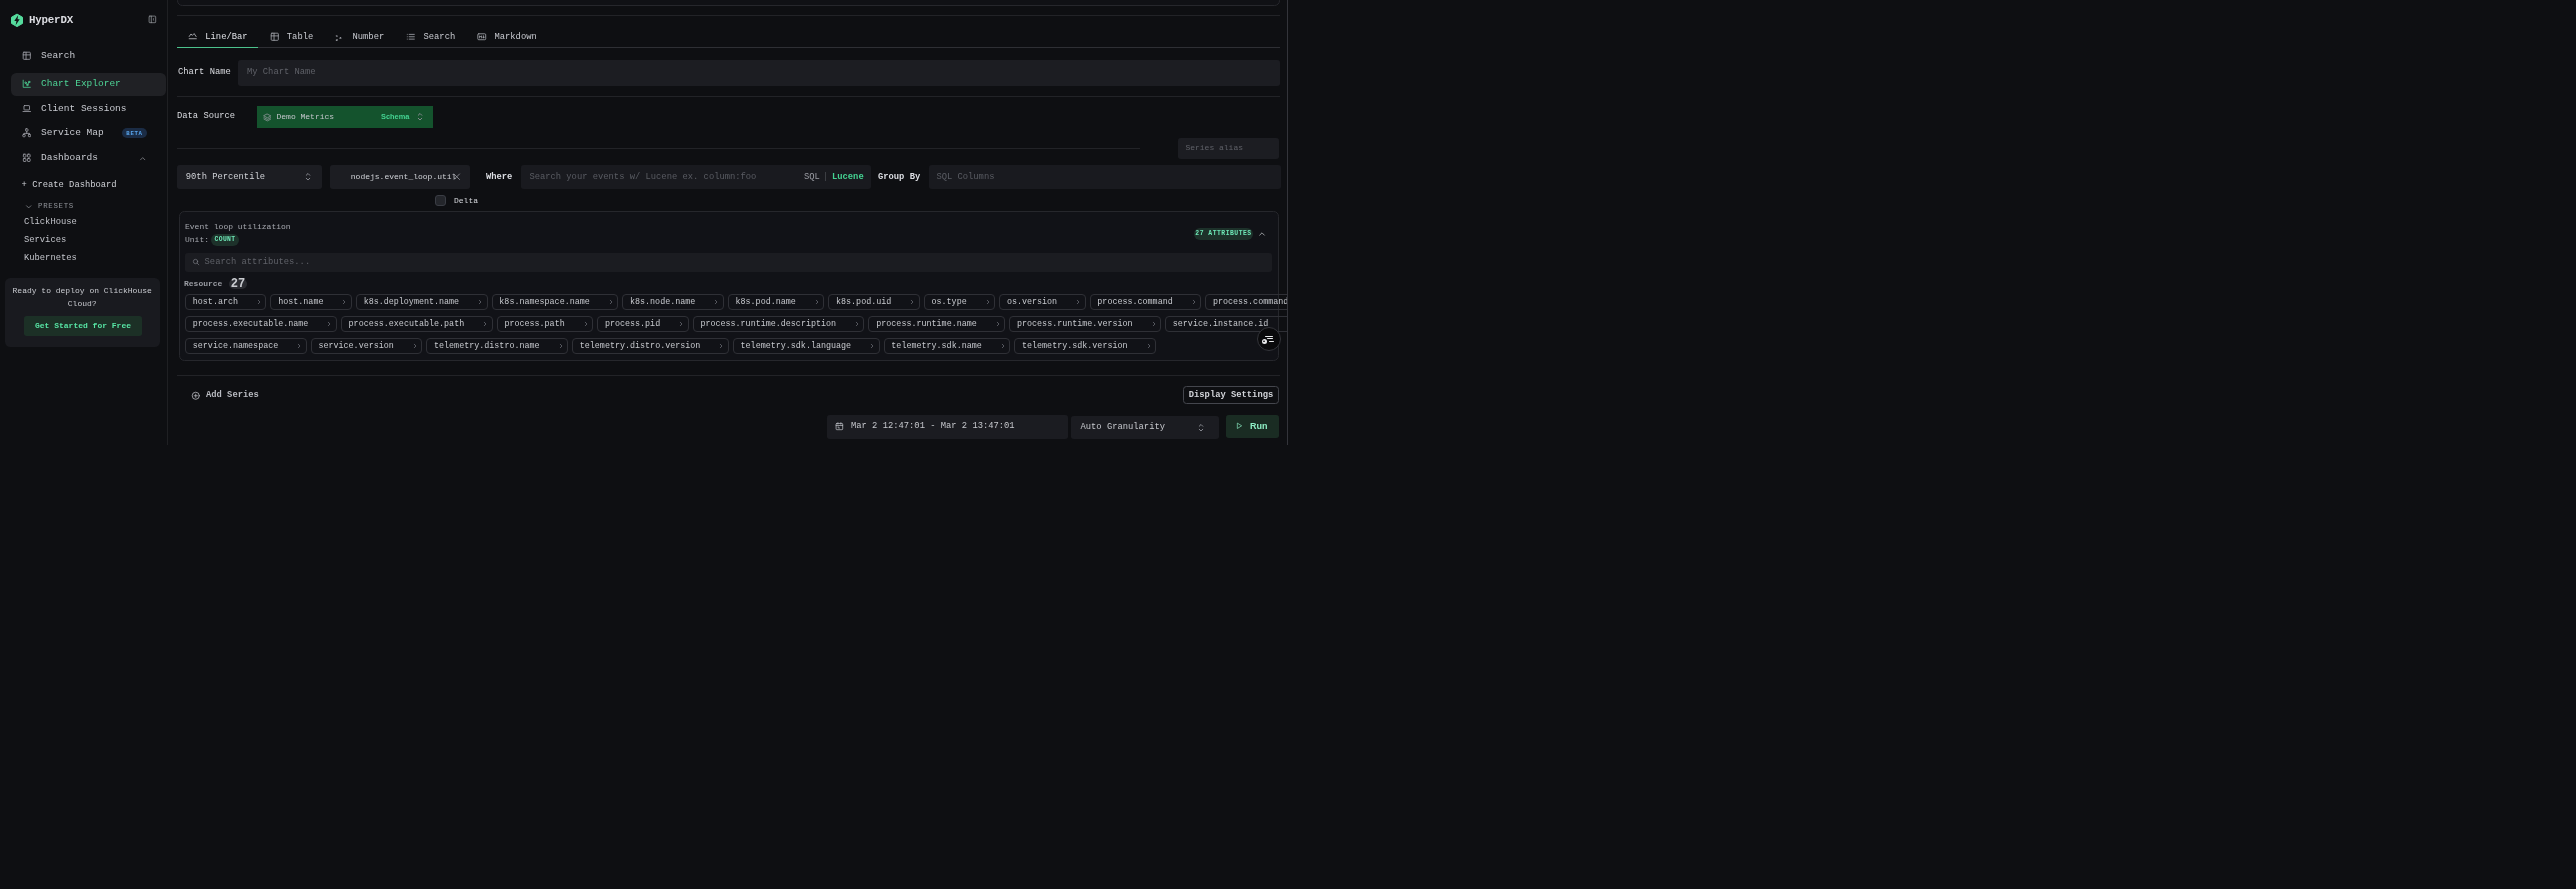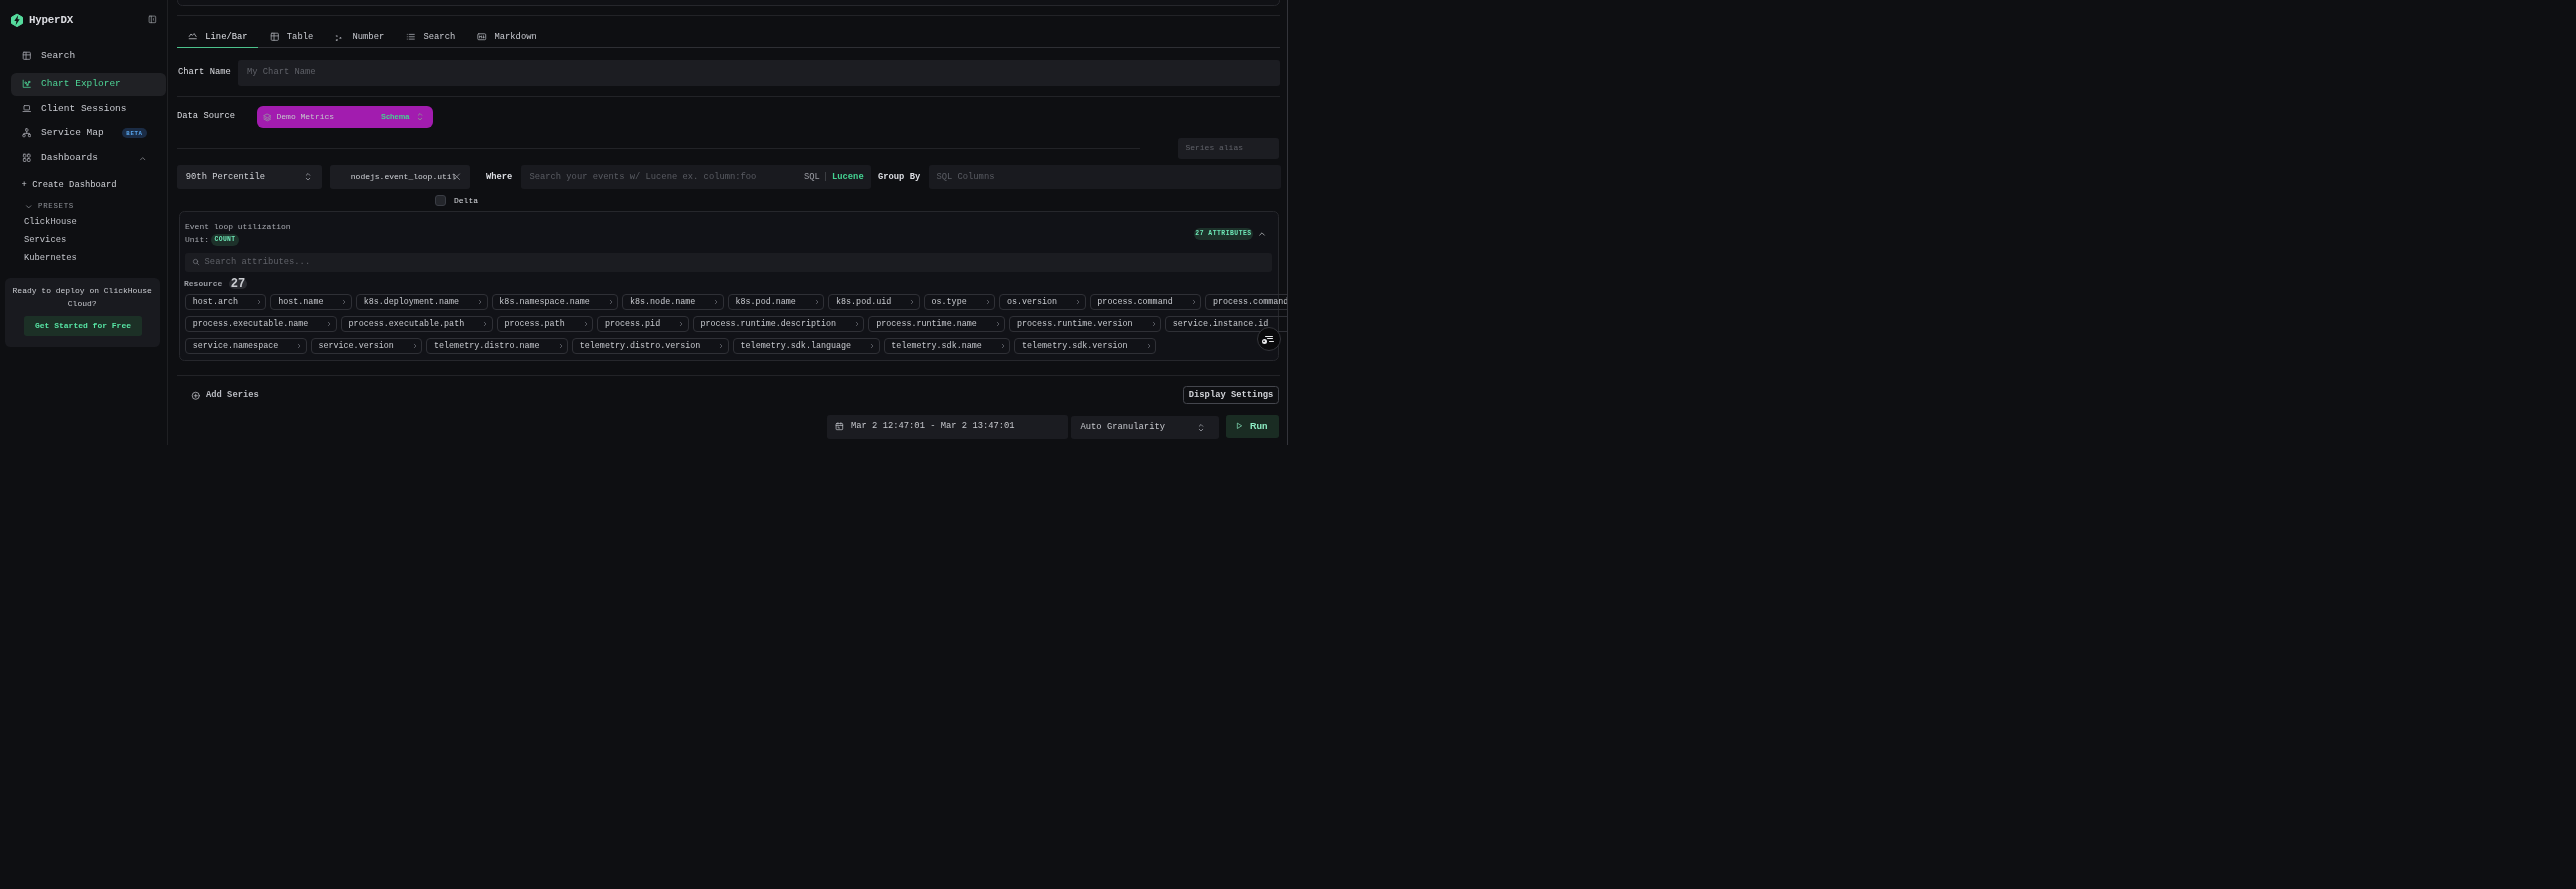--- a/index.html
+++ b/index.html
@@ -145,21 +145,21 @@
 <div class="abs" style="left:177px;top:47px;width:1103px;height:1.4px;background:#2e2f34;"></div>
 <div class="abs" style="left:177px;top:47px;width:81px;height:1.4px;background:#4cc28c;"></div>
 
 <div class="abs" style="left:178px;top:68px;font-size:8.8px;color:#dbdde2;line-height:8.8px;">Chart Name</div>
 <div class="abs" style="left:238px;top:60px;width:1042px;height:26px;background:#1c1d22;border-radius:2.7px;">
   <div style="padding:8.4px 0 0 9px;color:#5f6168;font-size:8.8px;line-height:8.8px;">My Chart Name</div>
 </div>
 <div class="abs" style="left:177px;top:96px;width:1103px;height:0.7px;background:#222327;"></div>
 
 <div class="abs" style="left:177px;top:112px;font-size:8.8px;color:#dbdde2;line-height:8.8px;">Data Source</div>
-<div class="abs" style="left:257px;top:106px;width:176px;height:22px;background:#a21caf;border-radius:6px;">
+<div class="abs" style="left:257px;top:106px;width:176px;height:22px;background:#14532d;border-radius:0;">
   <svg class="abs" style="left:5.7px;top:6.8px;" width="8.8" height="8.8" viewBox="0 0 24 24" fill="none" stroke="#9a9ca3" stroke-width="2" stroke-linecap="round" stroke-linejoin="round">
       <path d="m12 3 9.5 5L12 13 2.5 8z"></path>
       <path d="m2.5 12.5 9.5 5 9.5-5"></path>
       <path d="m2.5 16.5 9.5 5 9.5-5"></path>
     </svg>
   <div class="abs" style="left:19.5px;top:7px;font-size:8px;color:#c5c7cc;line-height:8px;">Demo Metrics</div>
   <div class="abs" style="left:124px;top:7.2px;font-size:7.4px;font-weight:bold;color:#44d392;line-height:7.8px;font-family:'Liberation Sans',sans-serif;">Schema</div>
   <svg class="abs" style="left:160px;top:6.4px;" width="6" height="9.5" viewBox="0 0 10 16" fill="none" stroke="#8a8c93" stroke-width="1.6" stroke-linecap="round" stroke-linejoin="round">
       <path d="m2 5.5 3-3 3 3"></path>
       <path d="m2 10.5 3 3 3-3"></path>

